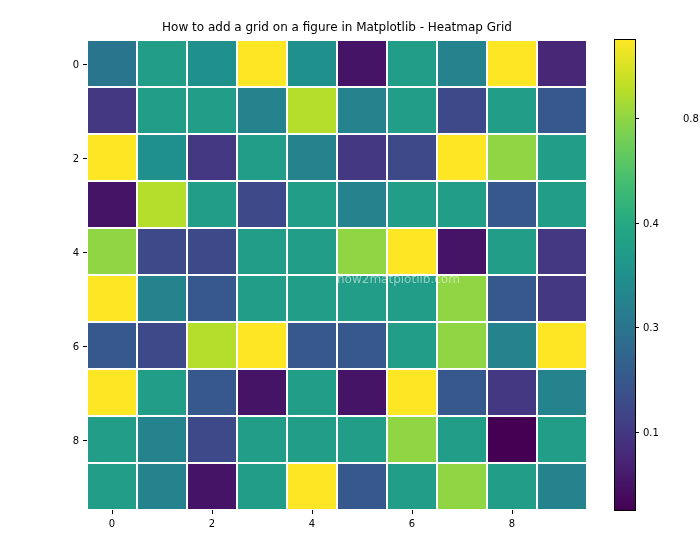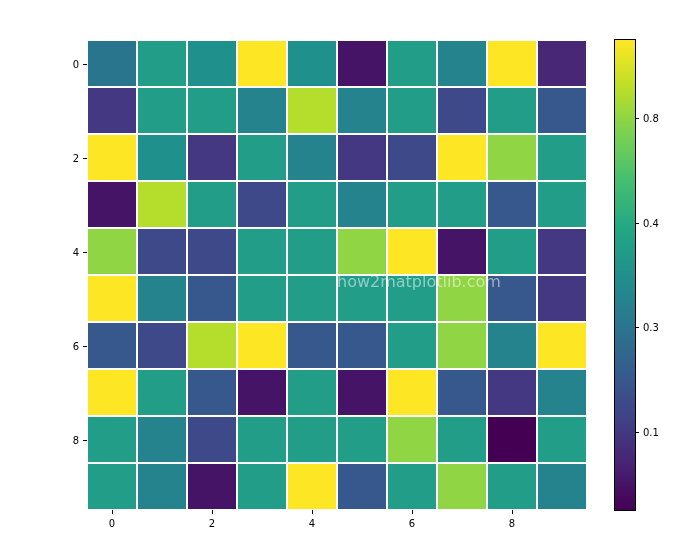--- a/index.html
+++ b/index.html
@@ -109,29 +109,30 @@
   .cb-tick-mark {
     position: absolute;
     left: 0;
     height: 1px;
     width: 4px;
     background: #000;
   }
   .watermark {
     position: absolute;
     color: rgba(255,255,255,0.5);
-    font-size: 16px;
+    font-size: 12px;
     pointer-events: none;
   }
 </style>
 </head>
 <body>
 
 <div class="figure">
 
+  <div class="title">How to add a grid on a figure in Matplotlib - Heatmap Grid</div>
 
   <div class="axes">
     <div class="heatmap-bg"></div>
     <div class="heatmap" id="heatmap-grid">
         <div class="cell" style="background: rgb(42, 117, 142);"></div>
         <div class="cell" style="background: rgb(33, 157, 136);"></div>
         <div class="cell" style="background: rgb(32, 144, 140);"></div>
         <div class="cell" style="background: rgb(253, 231, 36);"></div>
         <div class="cell" style="background: rgb(32, 144, 140);"></div>
         <div class="cell" style="background: rgb(70, 20, 102);"></div>
@@ -260,16 +261,16 @@
 
   <div class="colorbar" id="colorbar" style="background: linear-gradient(rgb(253, 231, 36) 0%, rgb(221, 227, 37) 5%, rgb(189, 222, 38) 10%, rgb(155, 216, 60) 15%, rgb(121, 209, 81) 20%, rgb(95, 200, 97) 25%, rgb(68, 190, 112) 30%, rgb(51, 179, 122) 35%, rgb(34, 167, 132) 40%, rgb(33, 156, 136) 45%, rgb(32, 144, 140) 50%, rgb(37, 132, 141) 55%, rgb(41, 120, 142) 60%, rgb(47, 107, 142) 65%, rgb(52, 94, 141) 70%, rgb(58, 81, 138) 75%, rgb(64, 67, 135) 80%, rgb(68, 51, 126) 85%, rgb(72, 35, 116) 90%, rgb(70, 18, 100) 95%, rgb(68, 1, 84) 100%);"></div>
   <div class="cb-axis" id="cb-axis">
       <div class="cb-tick-mark" style="top: 391.667px;"></div>
       <div class="cb-tick-label" style="top: 391.667px;">0.1</div>
       <div class="cb-tick-mark" style="top: 287.222px;"></div>
       <div class="cb-tick-label" style="top: 287.222px;">0.3</div>
       <div class="cb-tick-mark" style="top: 182.778px;"></div>
       <div class="cb-tick-label" style="top: 182.778px;">0.4</div>
       <div class="cb-tick-mark" style="top: 78.3333px;"></div>
-      <div class="cb-tick-label" style="top: 78.3333px;">0.8</div>
+      <div class="cb-tick-label" style="top: 78.3333px; margin-left: 40px;">0.8</div>
     </div>
 
 </div>
 
 </body></html>

